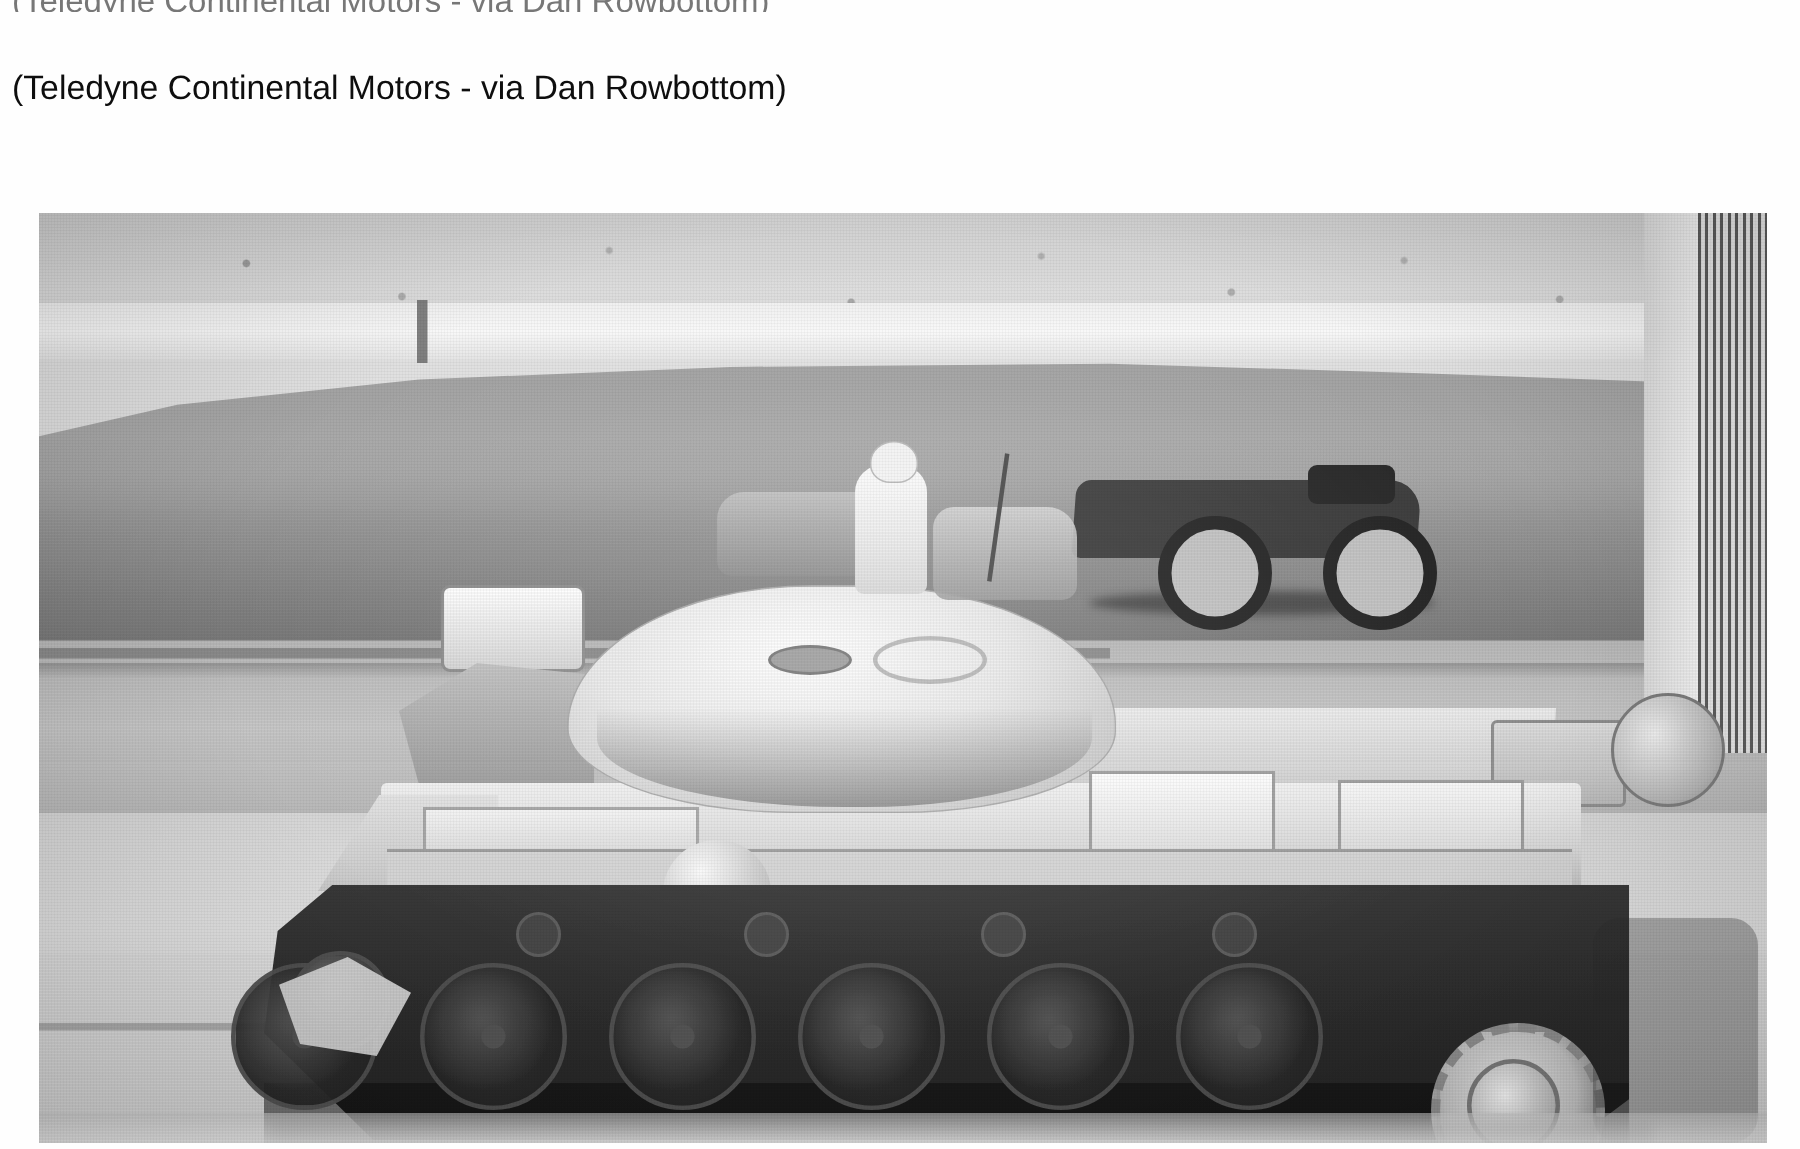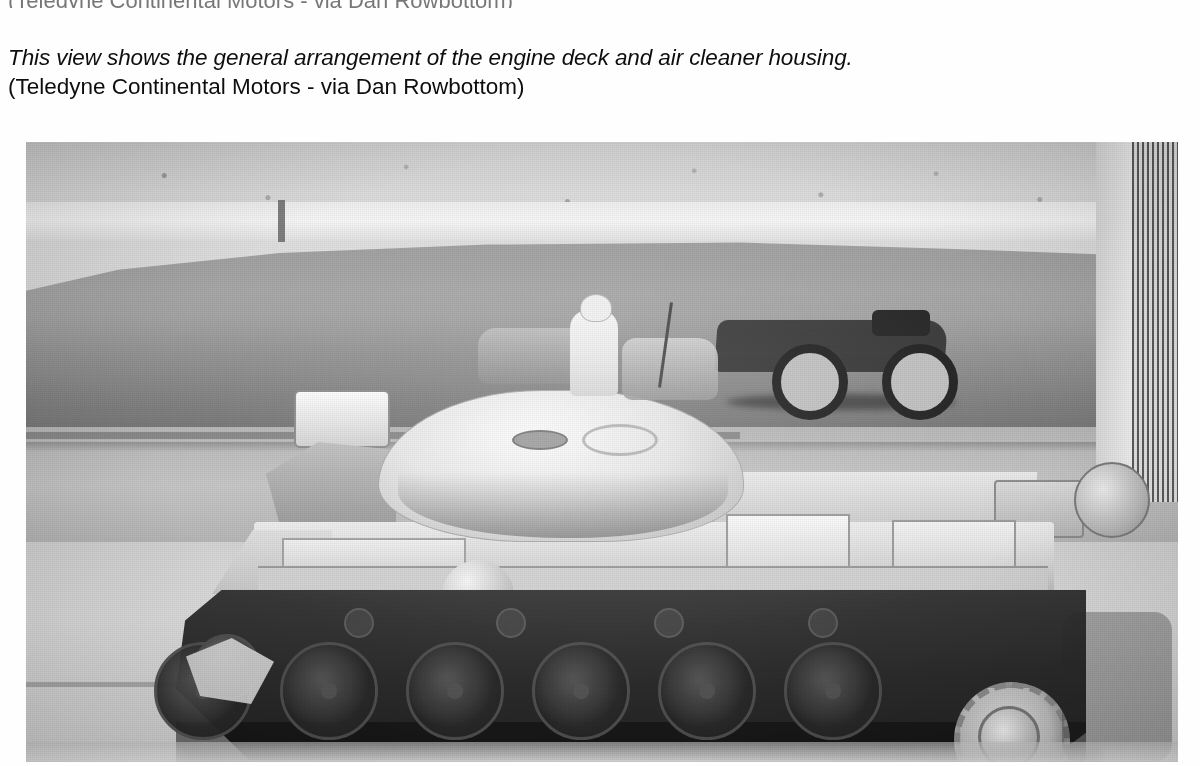--- a/index.html
+++ b/index.html
@@ -466,21 +466,20 @@
   }
 </style>
 </head>
 <body>
 
 <div class="page">
 
   <div class="clipped-caption">(Teledyne Continental Motors - via Dan Rowbottom)</div>
 
   <div class="caption-block">
-    <div class="caption-line-1">This view shows the general arrangement of the engine deck and air cleaner housing.</div>
     <div class="caption-line-2">(Teledyne Continental Motors - via Dan Rowbottom)</div>
   </div>
 
   <div class="photo">
 
     <div class="sky"></div>
     <div class="sky-speckle"></div>
     <div class="road-top"></div>
     <div class="post"></div>
     <div class="hillside"></div>

